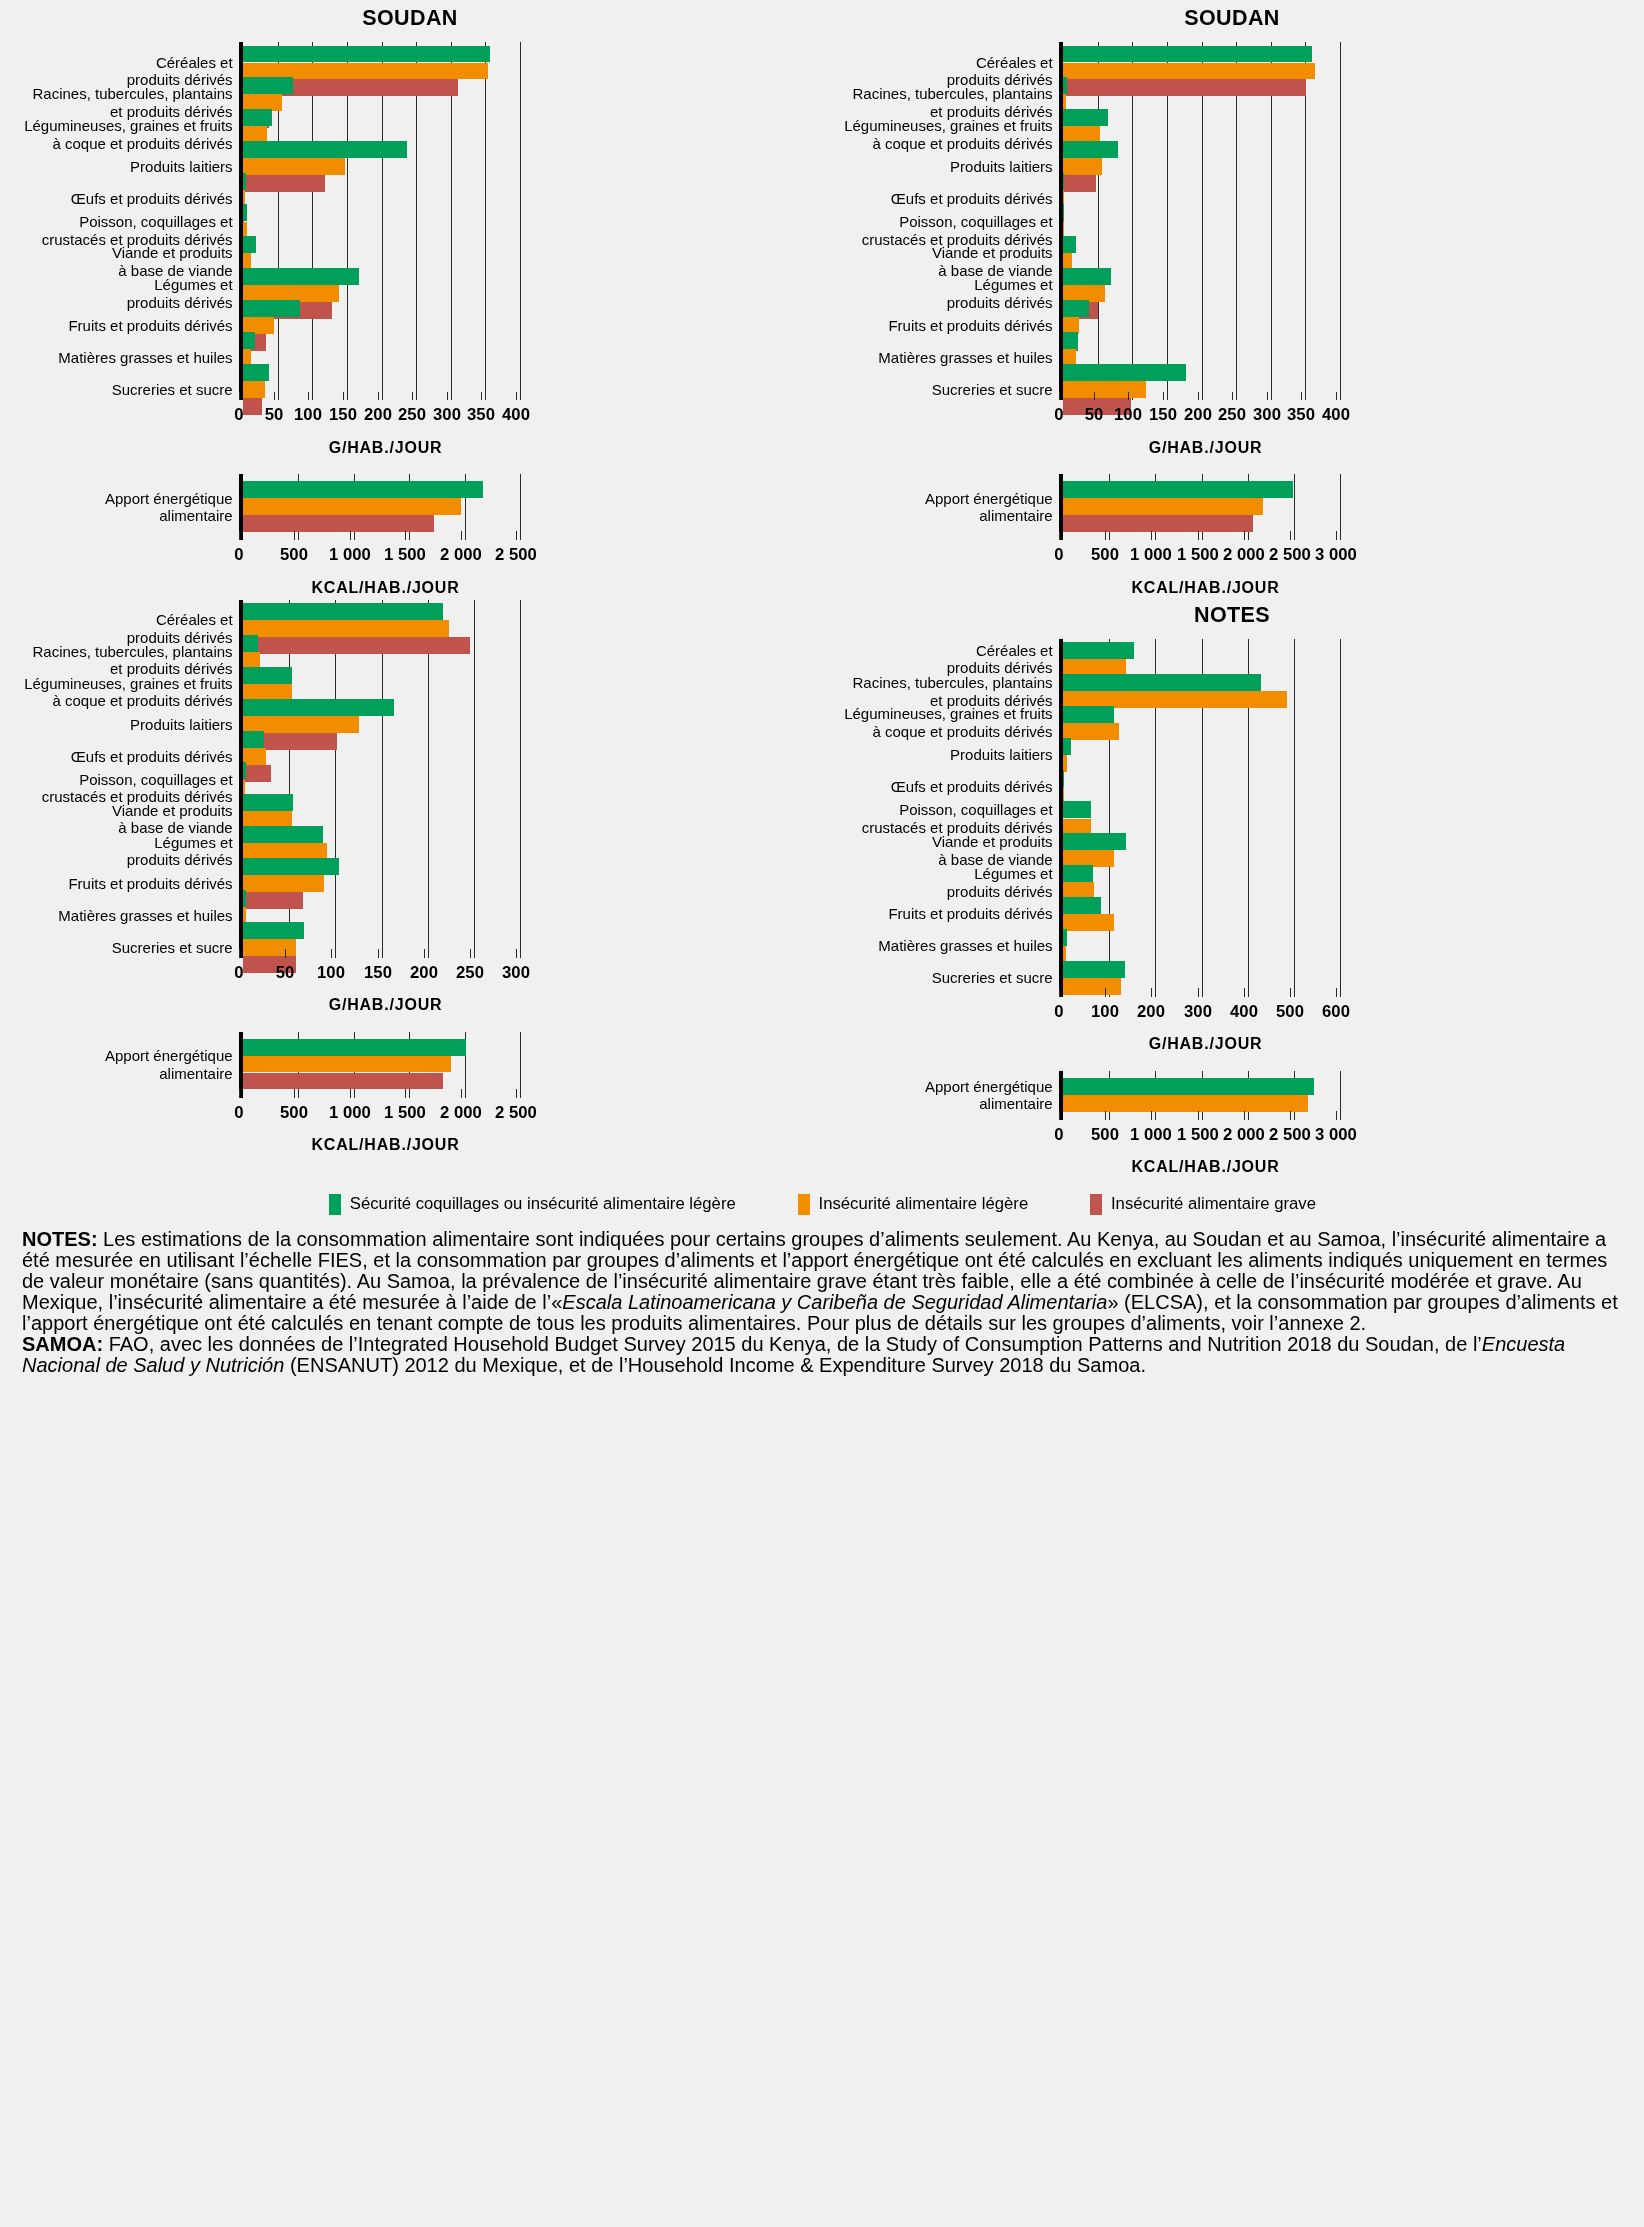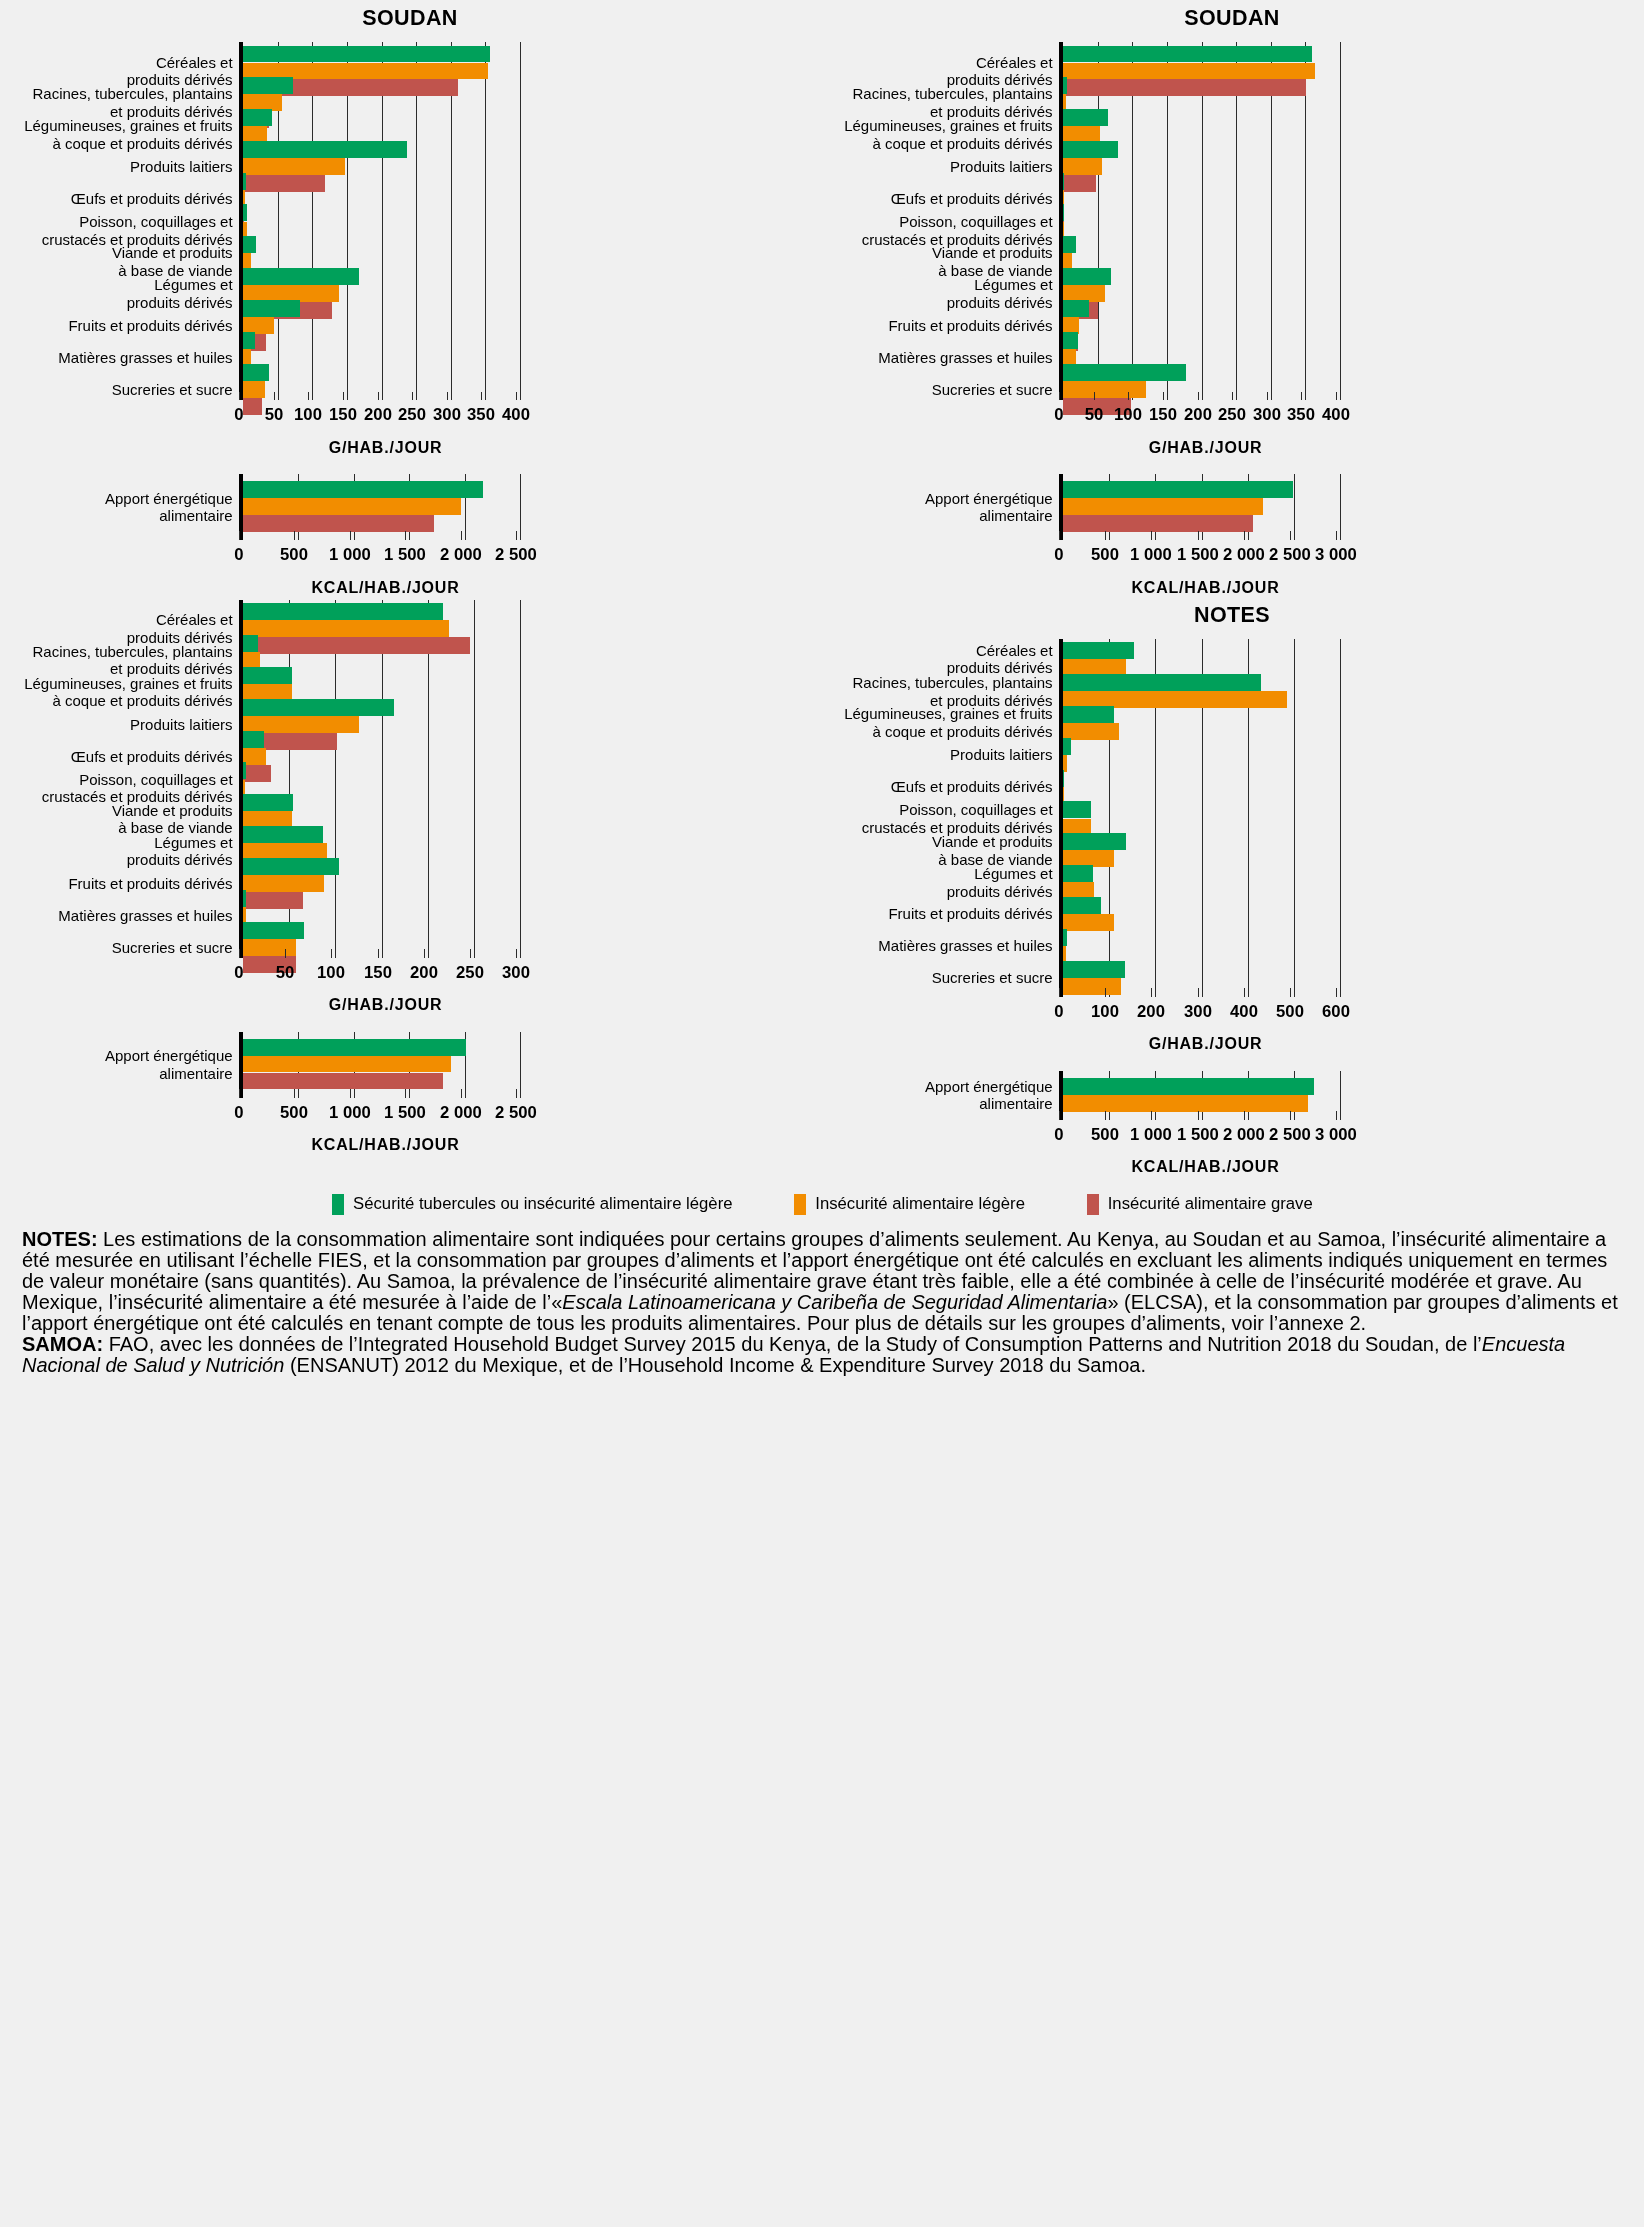--- a/index.html
+++ b/index.html
@@ -592,21 +592,21 @@
             </div>
             <div class="axis-unit" style="width: 293px;">KCAL/HAB./JOUR</div>
           </div>
         </div>
       </div>
   </div>
 
   <div class="legend">
       <div class="legend-item">
         <span class="legend-swatch" style="background: rgb(0, 160, 90);"></span>
-        <span class="legend-text">Sécurité tubercules ou insécurité alimentaire légère</span>
+        <span class="legend-text">Sécurité coquillages ou insécurité alimentaire légère</span>
       </div>
       <div class="legend-item">
         <span class="legend-swatch" style="background: rgb(242, 141, 0);"></span>
         <span class="legend-text">Insécurité alimentaire légère</span>
       </div>
       <div class="legend-item">
         <span class="legend-swatch" style="background: rgb(192, 84, 77);"></span>
         <span class="legend-text">Insécurité alimentaire grave</span>
       </div>
     </div>

